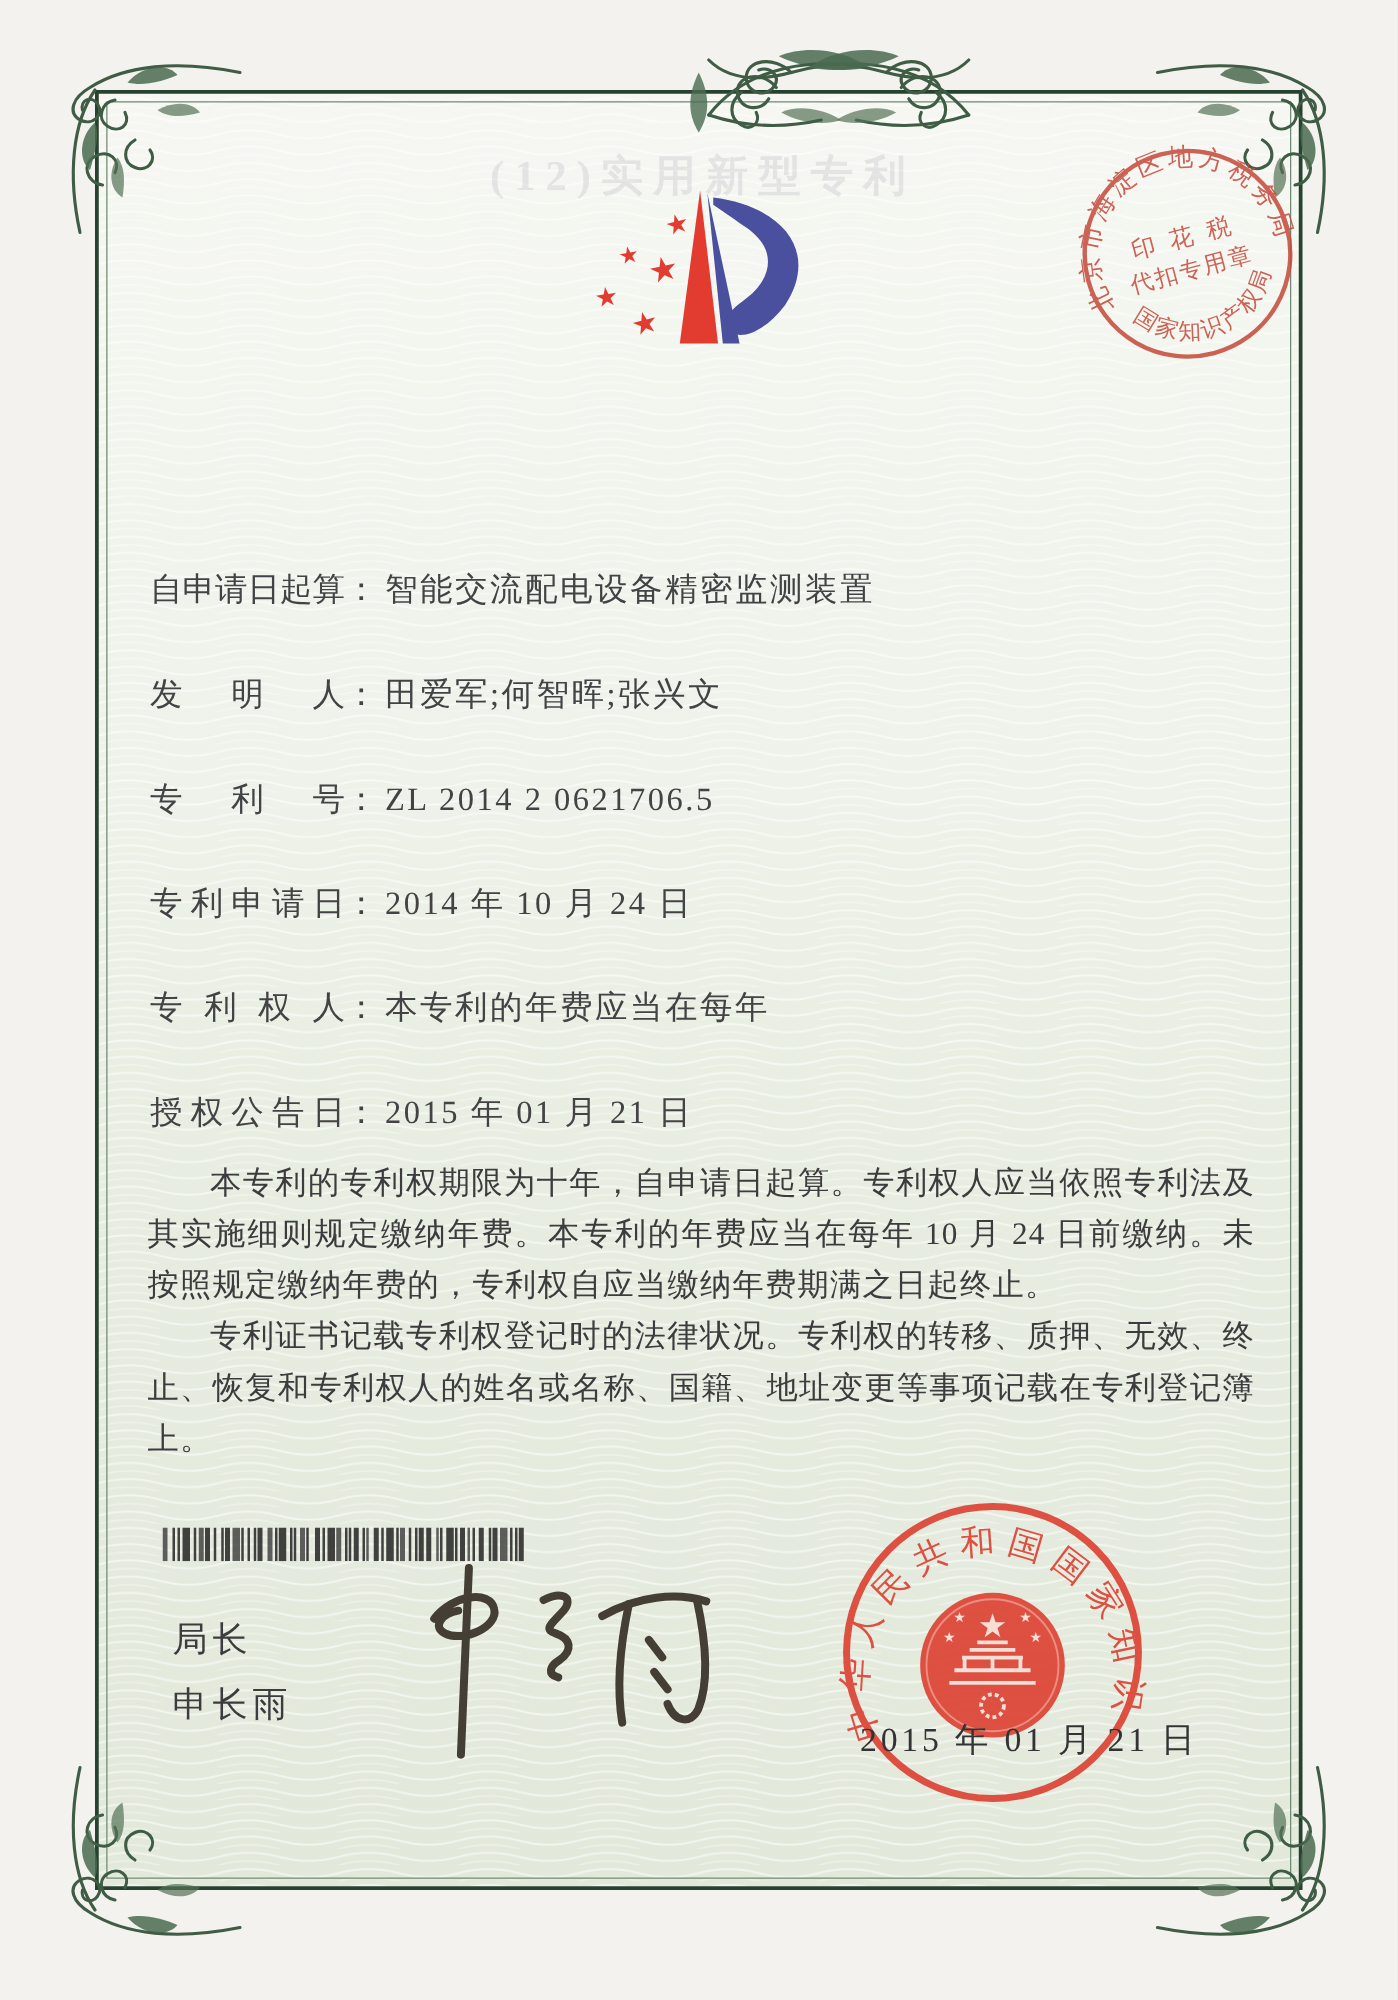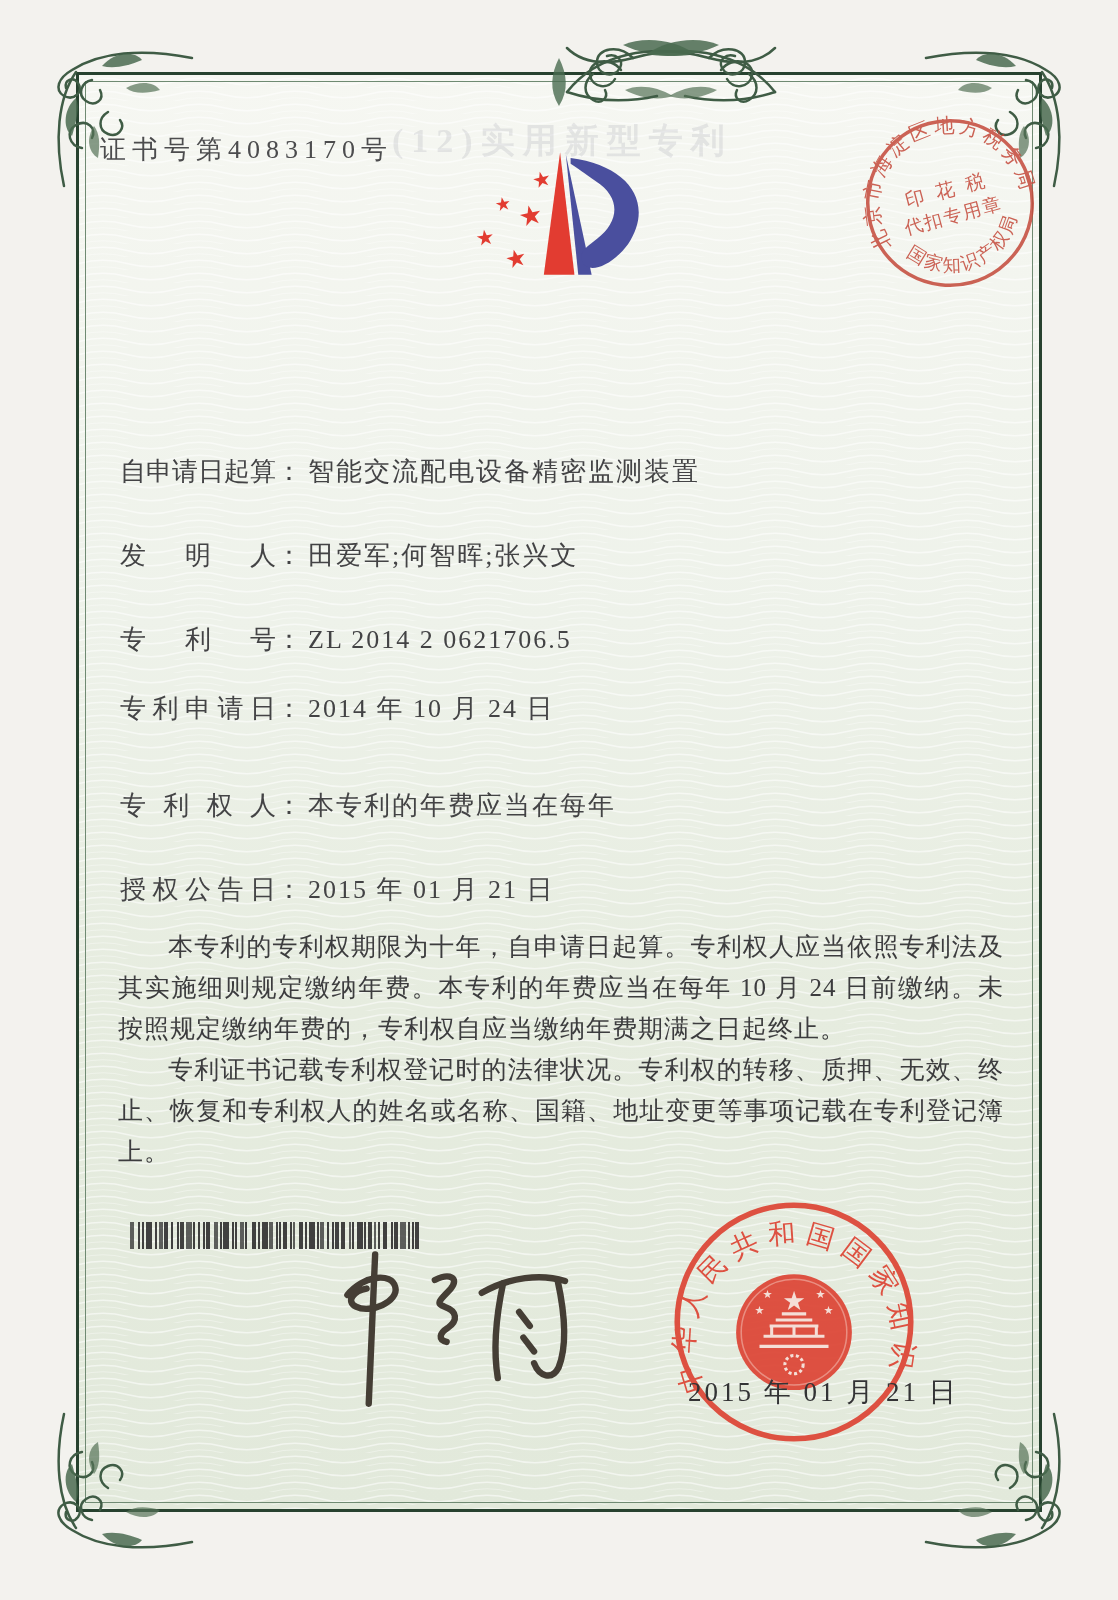--- a/index.html
+++ b/index.html
@@ -26,21 +26,21 @@
     color:rgba(110,115,135,0.14);font-weight:bold;}
   .logo{position:absolute;left:452px;top:146px;width:220px;height:158px;}
   .title{position:absolute;left:0;top:300px;width:1118px;text-align:center;
     font-size:56px;font-weight:bold;letter-spacing:14px;color:#303034;}
   .stamp-tax{position:absolute;left:845px;top:98px;width:210px;height:210px;opacity:.85;}
   .fields{position:absolute;left:120px;top:448px;width:890px;font-size:26px;color:#434345;}
   .field-row{position:absolute;left:0;white-space:nowrap;}
   .field-row .lbl{display:inline-block;width:156px;text-align:justify;text-align-last:justify;}
   .field-row .sep{display:inline-block;margin-right:6px;}
   .field-row .val{letter-spacing:2px;margin-top:33px;}
-  .fr0{top:6px}.fr1{top:90px}.fr2{top:174px}.fr3{top:243px}.fr4{top:340px}.fr5{top:424px}
+  .fr0{top:6px}.fr1{top:90px}.fr2{top:174px}.fr3{top:257px}.fr4{top:340px}.fr5{top:424px}
   .paras{position:absolute;left:118px;top:926px;width:886px;font-size:25px;line-height:41px;
     color:#3c3c3e;text-align:justify;letter-spacing:1px;}
   .paras p{margin:0;text-indent:2em;}
   .barcode{position:absolute;left:130px;top:1222px;width:292px;height:27px;overflow:hidden;
     display:flex;align-items:stretch;}
   .barcode i{display:block;background:#2e2e2e;height:100%;flex:none;}
   .signer{position:absolute;left:138px;top:1286px;
     font-family:"Liberation Sans","DejaVu Sans",sans-serif;font-size:28px;color:#3c3c3e;
     letter-spacing:4px;line-height:52px;}
   .signature{position:absolute;left:292px;top:1248px;width:290px;height:160px;}
@@ -118,21 +118,20 @@
   <div class="orn" style="left:335px;top:28px;">
     <svg width="448" height="96" viewBox="0 0 448 96">
       <use href="#scrollpiece" transform="translate(224,6) scale(-1,1) translate(-224,0)"></use>
       <use href="#scrollpiece" transform="translate(224,6)"></use>
       <path d="M224,30 C216,46 214,62 224,78 C234,62 232,46 224,30 Z" fill="#4a6b50" opacity="0.8"></path>
     </svg>
     </div>
 
   <div class="ghost">(12)实用新型专利</div>
 
-  <div class="cert-no">证书号第4083170号</div>
 
   <div class="logo">
     <svg width="220" height="158" viewBox="0 0 230 160">
       <g fill="#e23c31" font-family="'DejaVu Sans',sans-serif">
         <text x="86" y="42" font-size="22" transform="rotate(-14 86 42)">★</text>
         <text x="46" y="66" font-size="19" transform="rotate(-10 46 66)">★</text>
         <text x="72" y="82" font-size="28" transform="rotate(-12 72 82)">★</text>
         <text x="26" y="102" font-size="22" transform="rotate(-8 26 102)">★</text>
         <text x="58" y="126" font-size="25" transform="rotate(-14 58 126)">★</text>
       </g>
@@ -239,20 +238,24 @@
       <i style="width: 2px; margin-right: 2.8px; opacity: 0.9;"></i>
       <i style="width: 4px; margin-right: 4.2px; opacity: 0.9;"></i>
       <i style="width: 2px; margin-right: 1.4px; opacity: 0.9;"></i>
       <i style="width: 4px; margin-right: 1.4px; opacity: 0.9;"></i>
       <i style="width: 6px; margin-right: 2.8px; opacity: 0.75;"></i>
       <i style="width: 2px; margin-right: 1.4px; opacity: 0.9;"></i>
       <i style="width: 2px; margin-right: 1.4px; opacity: 0.9;"></i>
       <i style="width: 4px; margin-right: 2.8px; opacity: 0.9;"></i>
     </div>
 
+  <div class="signer">
+    <div>局长</div>
+    <div>申长雨</div>
+  </div>
 
   <div class="signature">
     <svg width="290" height="160" viewBox="0 0 260 150" fill="none" stroke="#453e35" stroke-width="6" stroke-linecap="round" stroke-linejoin="round">
       <path d="M46,44 C60,26 88,22 91,37 C94,50 68,62 54,55 C44,50 52,40 64,38"></path>
       <path d="M72,6 C70,50 68,100 66,146"></path>
       <path d="M128,30 C142,23 151,28 143,38 C135,47 127,52 137,55 C149,59 150,68 140,75 C132,80 131,86 139,88"></path>
       <path d="M172,42 C198,27 228,24 250,31"></path>
       <path d="M192,33 C185,66 183,98 187,122"></path>
       <path d="M243,30 C250,62 252,92 244,112 C238,124 226,121 221,108"></path>
       <path d="M207,60 L217,73"></path>

